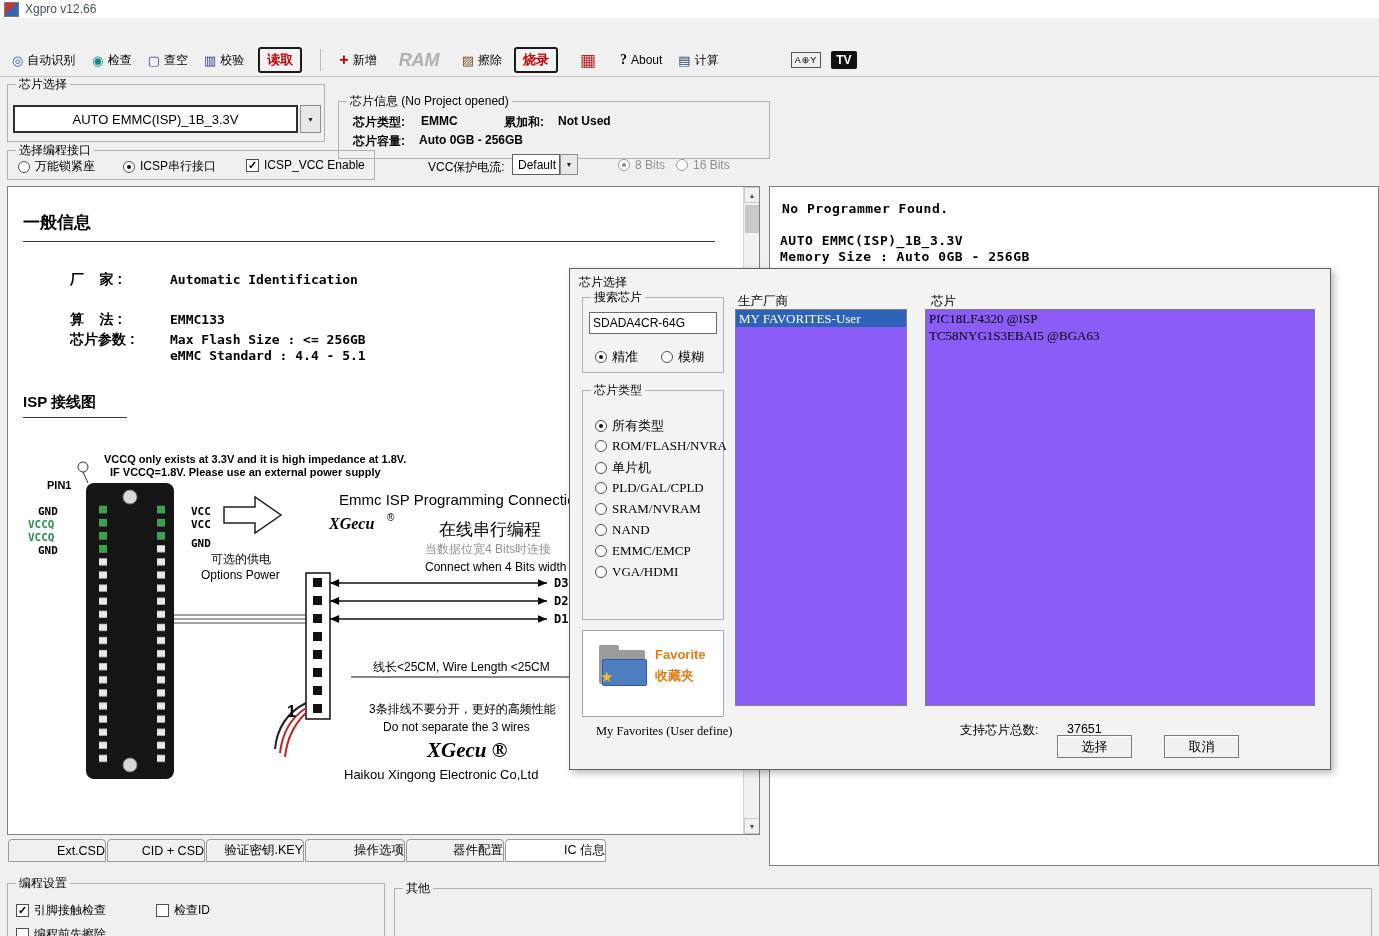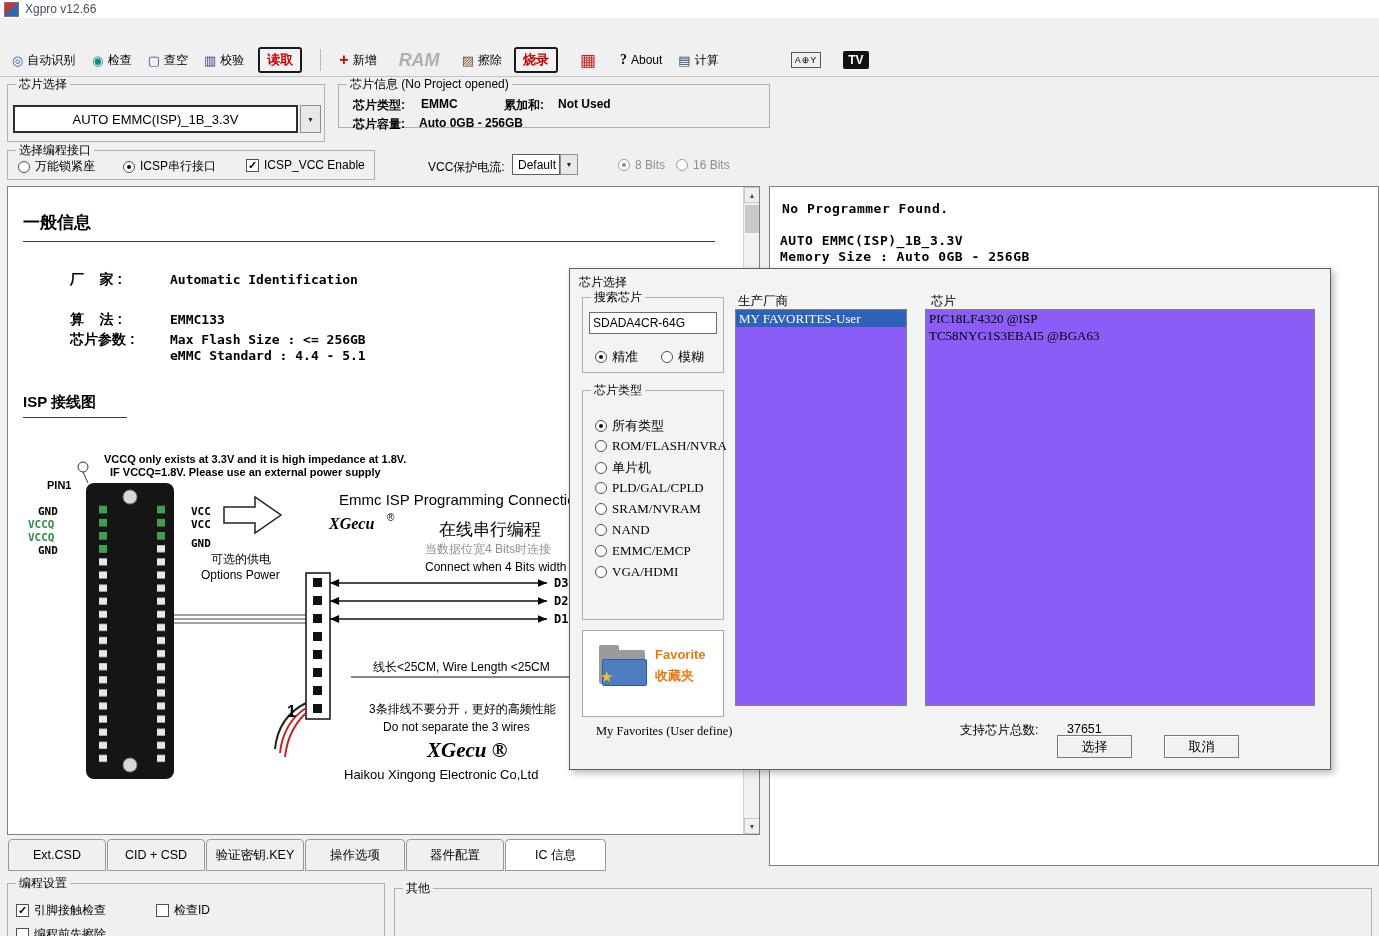--- a/index.html
+++ b/index.html
@@ -39,21 +39,21 @@
   
   .panel{position:absolute;background:#fff;border:1px solid #808080;box-sizing:border-box;overflow:hidden}
   .sec-title{position:absolute;font-weight:bold;border-bottom:1px solid #3a3a3a}
   .inf-row{position:absolute;left:42px;font-weight:bold;white-space:pre}
   .inf-label{display:inline-block;width:100px;font-size:14px}
   .inf-value{font-family:"DejaVu Sans Mono",monospace;font-size:13px}
   .log{position:absolute;font-family:"DejaVu Sans Mono",monospace;font-size:13px;font-weight:bold;letter-spacing:.5px;white-space:pre}
   
   .sbtn{position:absolute;left:0;width:16px;height:16px;background:#f0f0f0;border:1px solid #c9c9c9;box-sizing:border-box;display:flex;align-items:center;justify-content:center;font-size:7px;color:#505050}
   
-  .tab{position:absolute;top:839px;height:32px;background:#f0f0f0;border:1px solid #989898;border-radius:4px 4px 0 0;box-sizing:border-box;display:flex;align-items:center;justify-content:center;font-size:12.5px}
+  .tab{position:absolute;top:839px;height:23px;background:#f0f0f0;border:1px solid #989898;border-radius:4px 4px 0 0;box-sizing:border-box;display:flex;align-items:center;justify-content:flex-end;font-size:12.5px}
   .tab.active{background:#fff}
   
   #dlg{position:absolute;left:569px;top:268px;width:762px;height:502px;background:#f3f3f3;border:1px solid #5f5f5f;box-shadow:3px 3px 7px rgba(0,0,0,.28);z-index:50;box-sizing:border-box}
   #dlg .leg{background:#f3f3f3}
   .serif{font-family:"Liberation Serif",serif;font-size:13px}
   .lb{position:absolute;background:#8b5cf6;border:1px solid #7f7f7f;box-sizing:border-box;font-family:"Liberation Serif",serif;font-size:13px;overflow:hidden}
   .li{height:17px;line-height:17px;padding:0 3px;white-space:nowrap}
   .li.sel{background:#2e62b8;color:#fff}
   .btn{position:absolute;background:#f1f1f1;border:1px solid #7a7a7a;box-shadow:inset 1px 1px 0 #fff;box-sizing:border-box;display:flex;align-items:center;justify-content:center;font-size:13px;cursor:default}
   .dlg-label{position:absolute;font-size:12.5px;white-space:nowrap}
@@ -113,36 +113,36 @@
       <span style="font-weight:bold;font-size:14px;font-family:'Liberation Serif',serif">?</span>
       <span>About</span>
     </div>
     <div class="tbi" style="margin-left:16px">
       <span class="tbico" style="color:#24406e">▤</span>
       <span>计算</span>
     </div>
     <div class="tbi" style="margin-left:72px">
       <span style="font-size:9px;border:1px solid #555;padding:2px 3px;letter-spacing:1px">A⊕Y</span>
     </div>
-    <div class="tbi" style="margin-left:22px">
+    <div class="tbi" style="margin-left:10px">
       <span style="background:#111;color:#fff;font-weight:bold;padding:2px 5px;border-radius:2px;font-size:12px">TV</span>
     </div>
   </div>
 
   <div class="g" style="left:7px;top:84px;width:318px;height:58px">
     <span class="leg">芯片选择</span>
     <div class="combo" style="left:5px;top:20px;width:285px;height:28px;border:2px solid #2e2e2e;justify-content:center;font-size:13px">
       <span>AUTO EMMC(ISP)_1B_3.3V</span>
     </div>
     <div class="dbtn" style="left:292px;top:20px;width:21px;height:28px">
       <span>▼</span>
     </div>
   </div>
 
-  <div class="g" style="left:338px;top:84px;width:432px;height:44px">
+  <div class="g" style="left:338px;top:101px;width:432px;height:58px">
     <span class="leg">芯片信息 (No Project opened)</span>
     <span class="abs" style="left:14px;top:12px;font-weight:bold">芯片类型:</span>
     <span class="abs" style="left:82px;top:12px;font-weight:bold">EMMC</span>
     <span class="abs" style="left:165px;top:12px;font-weight:bold">累加和:</span>
     <span class="abs" style="left:219px;top:12px;font-weight:bold">Not Used</span>
     <span class="abs" style="left:14px;top:31px;font-weight:bold">芯片容量:</span>
     <span class="abs" style="left:80px;top:31px;font-weight:bold">Auto 0GB - 256GB</span>
   </div>
 
   <div class="g" style="left:7px;top:150px;width:368px;height:30px">

